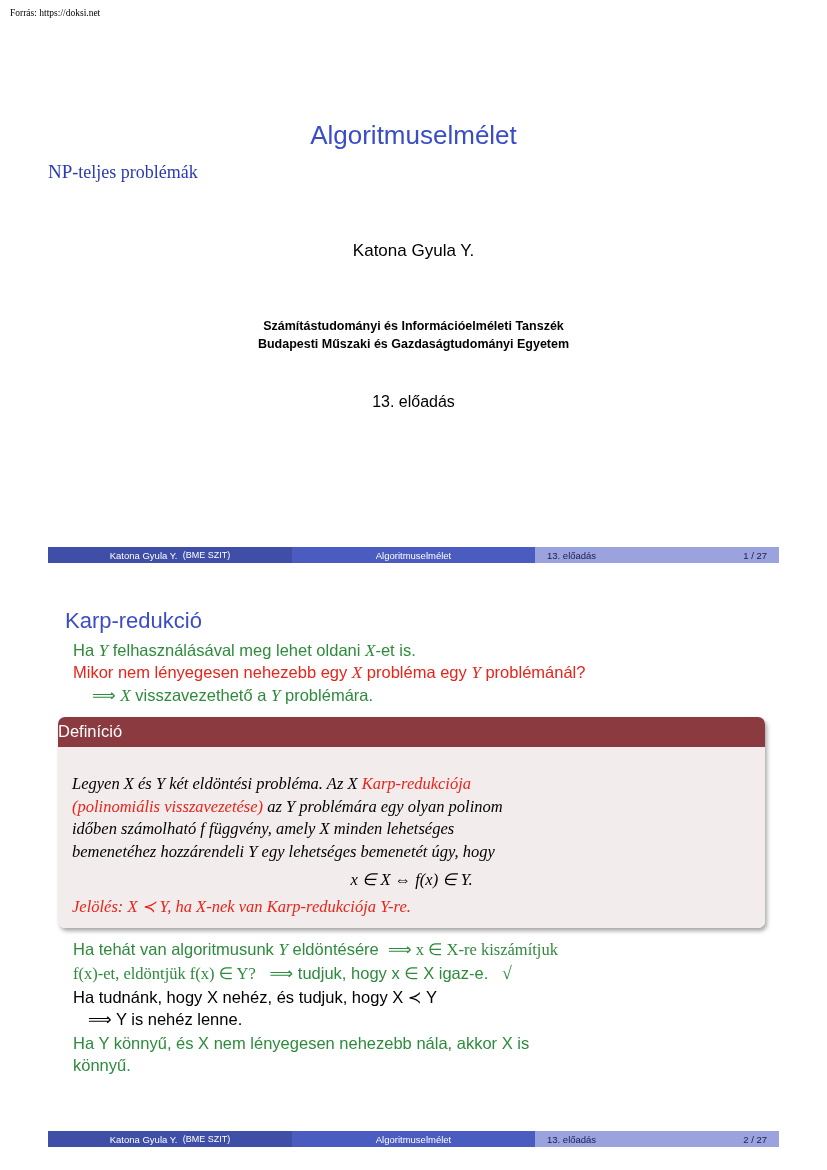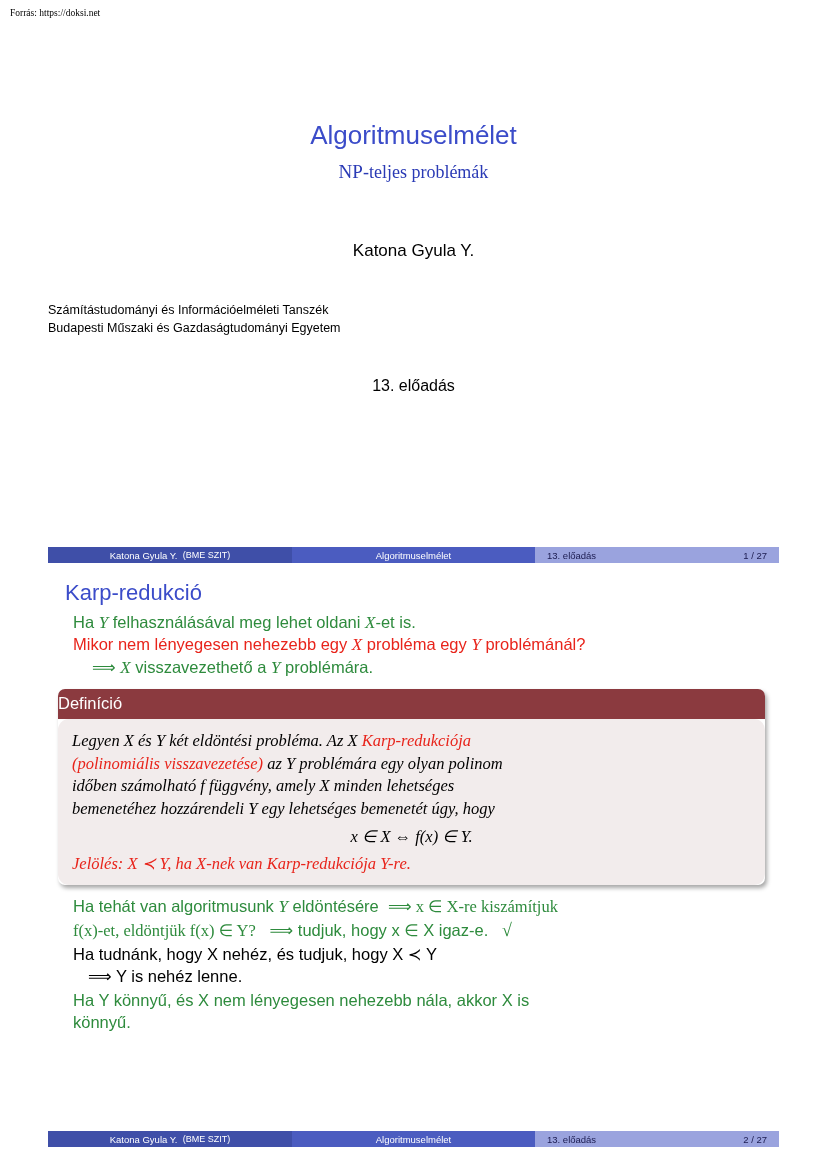--- a/index.html
+++ b/index.html
@@ -32,43 +32,44 @@
     width: 731px;
   }
   .title-main {
     text-align: center;
     font-size: 26px;
     color: #3b4cc9;
     font-family: "Liberation Sans", sans-serif;
     letter-spacing: 0px;
   }
   .title-sub {
-    text-align: center;
+    text-align: left;
     font-size: 18px;
     color: #2a3ab5;
     margin-top: 10px;
     font-family: "Liberation Serif", serif;
   }
   .title-sub .np {
     font-family: "Liberation Serif", serif;
     font-variant: small-caps;
     font-size: 19px;
   }
   .author {
     text-align: center;
     font-size: 17px;
     margin-top: 58px;
     color: #000;
   }
   .inst {
-    text-align: left;
+    text-align: center;
     font-size: 12.5px;
-    margin-top: 40px;
+    margin-top: 56px;
     line-height: 1.45;
     color: #000;
+    font-weight: bold;
   }
   .lecture {
     text-align: center;
     font-size: 16px;
     margin-top: 40px;
     color: #000;
   }
 
   
   .footer {
@@ -92,21 +93,21 @@
   .f-a { background: #3f4fa8; width: 244px; }
   .f-b { background: #4b5cc0; width: 243px; }
   .f-c { background: #9aa3de; width: 244px; display: flex; justify-content: space-between; padding: 0 12px; box-sizing: border-box; }
   .f-c span { color: #1b1b4f; }
   .f-a span, .f-b span { color: #ffffff; }
   .f-name-inst { font-size: 9px; }
 
   
   .slide2 {
     position: absolute;
-    top: 580px;
+    top: 608px;
     left: 48px;
     width: 731px;
   }
   .s2-title {
     font-size: 22px;
     color: #3b4cc9;
     margin-left: 17px;
     margin-bottom: 6px;
   }
   .line {
@@ -131,27 +132,26 @@
     box-sizing: border-box;
   }
   .defhead {
     background: #8b3a3f;
     color: #ffffff;
     font-size: 16.5px;
     padding: 5px 12px 6px 0;
   }
   .defbody {
     background: #f2ecec;
-    padding: 11px 14px 10px 14px;
+    padding: 26px 14px 10px 14px;
     font-size: 16.5px;
     line-height: 1.36;
     font-style: italic;
     font-family: "Liberation Serif", serif;
     color: #000;
-    border-radius: 11px;
   }
   .defbody .center-eq {
     text-align: center;
     margin: 6px 0 4px 0;
   }
   .jel { color: #e8241b; font-style: italic; }
   .karpred { color: #e8241b; font-style: italic; }
 
   .after {
     margin-top: 10px;

